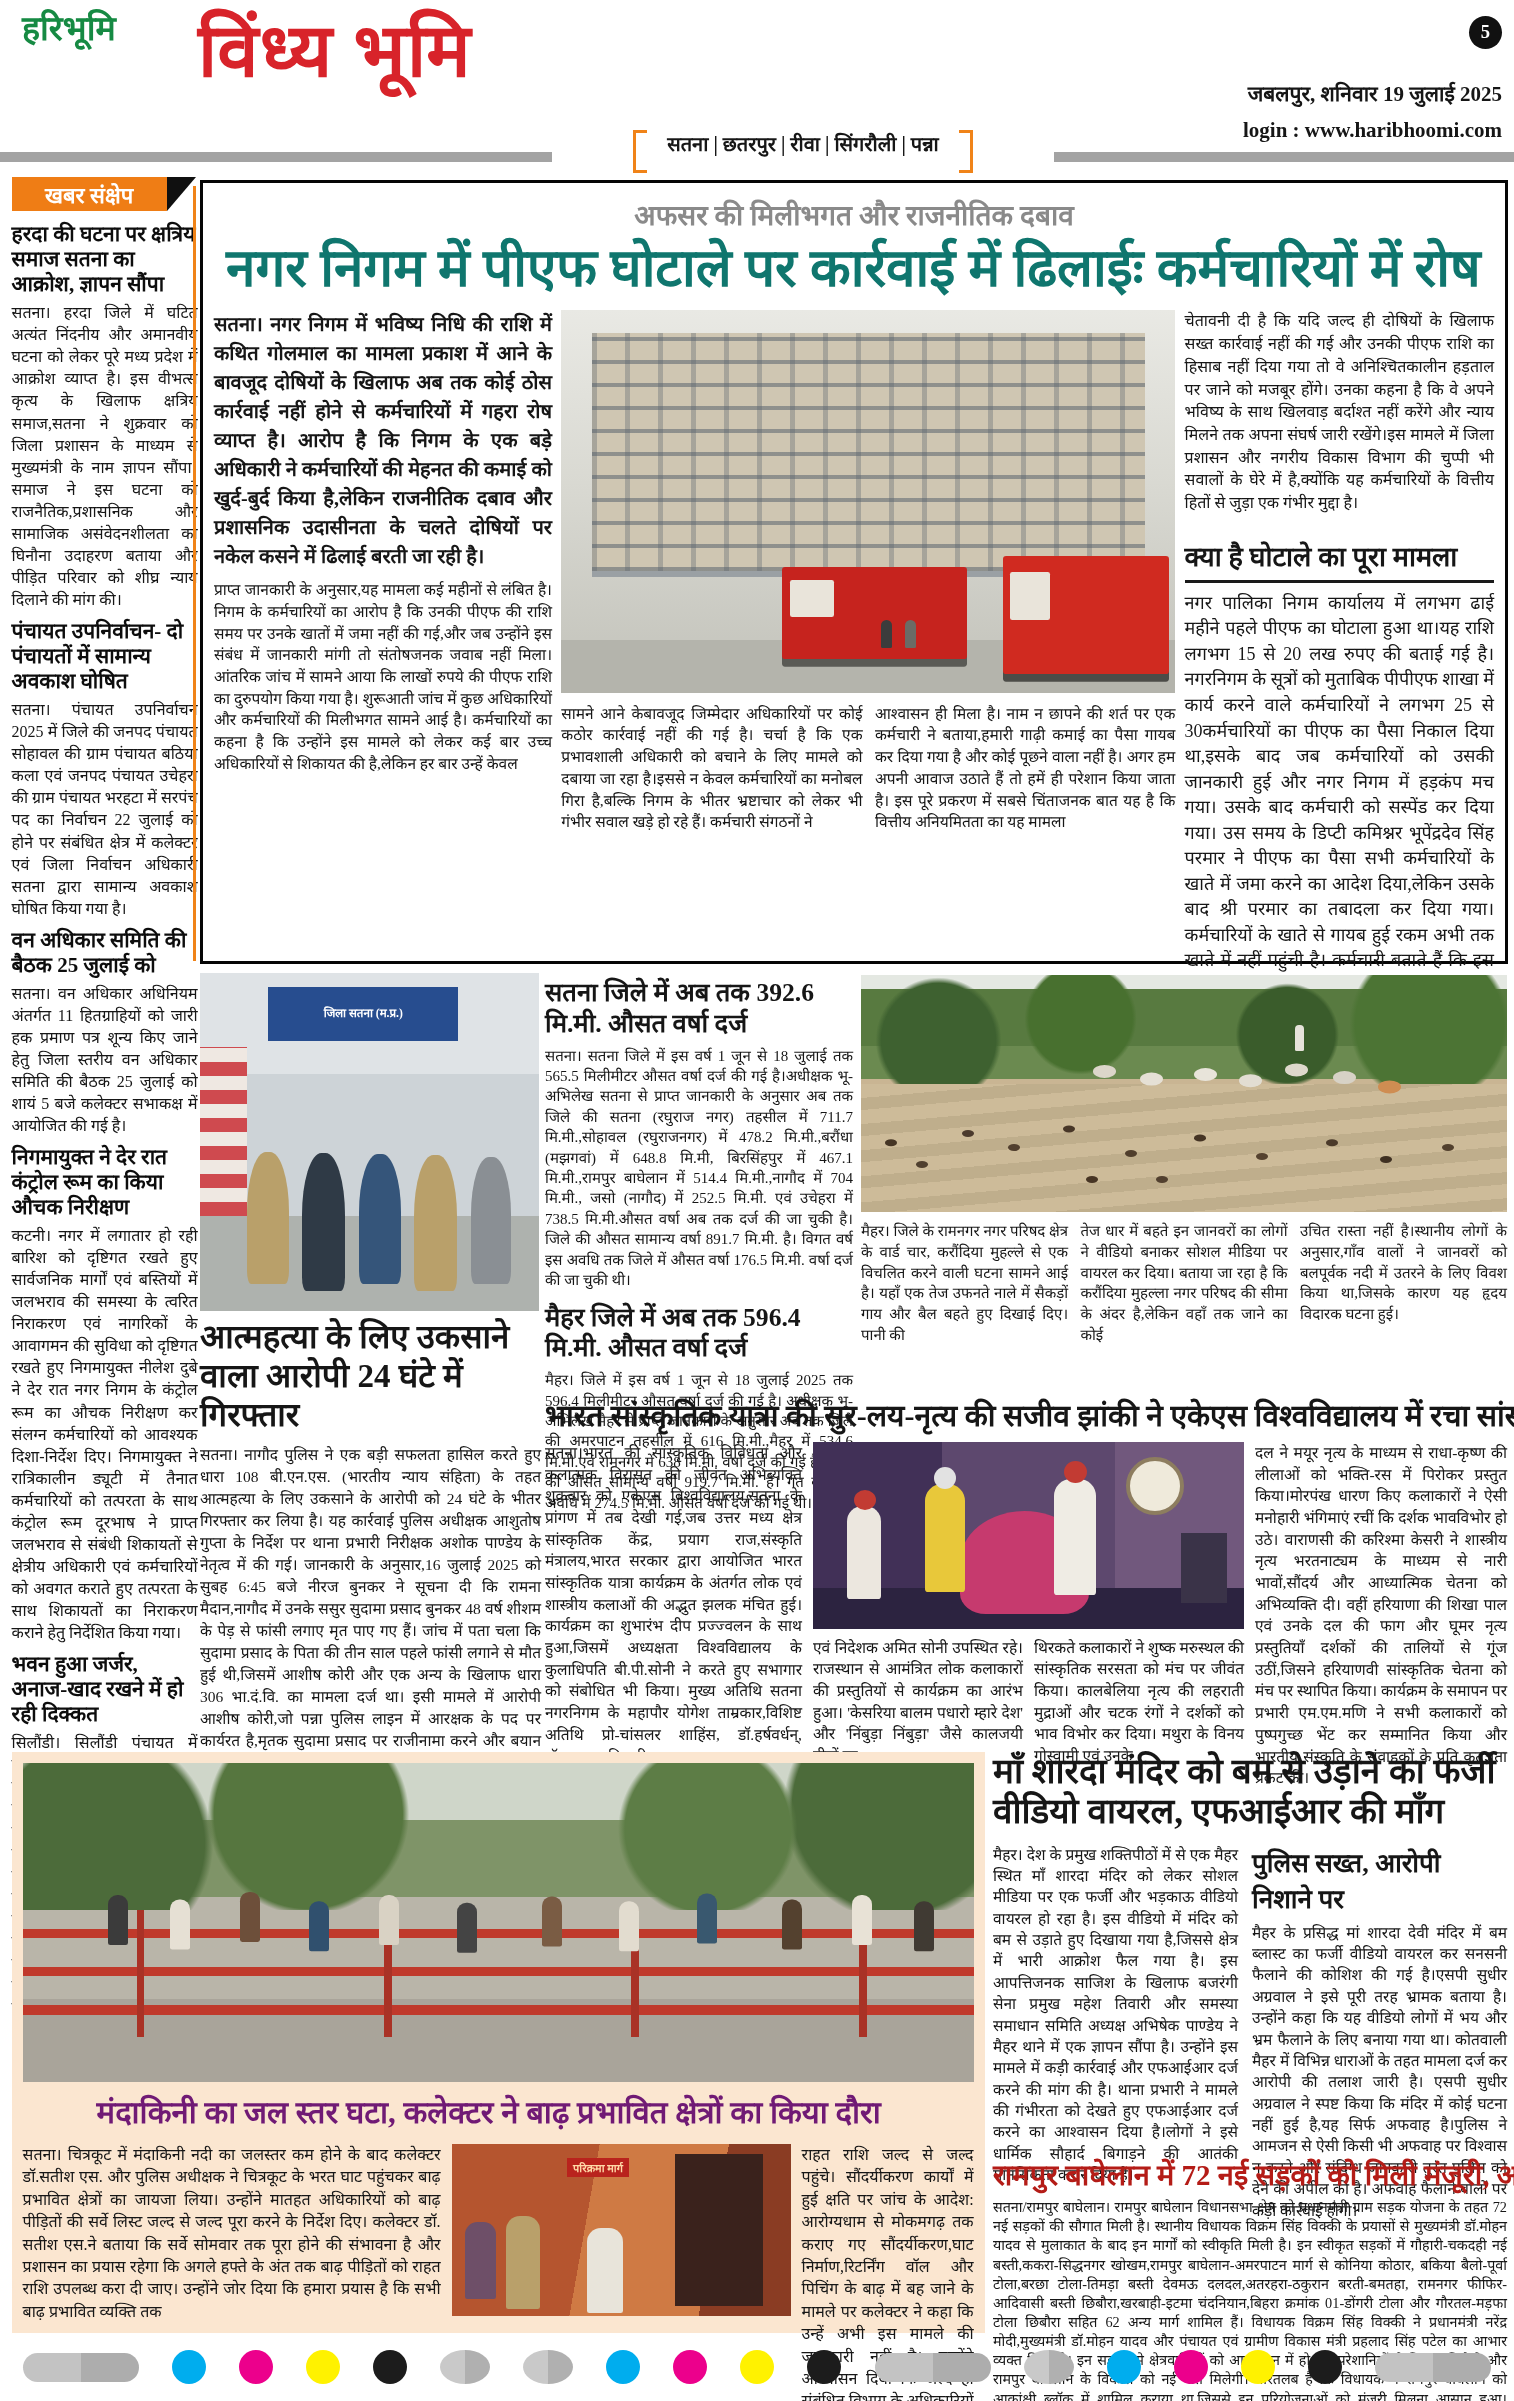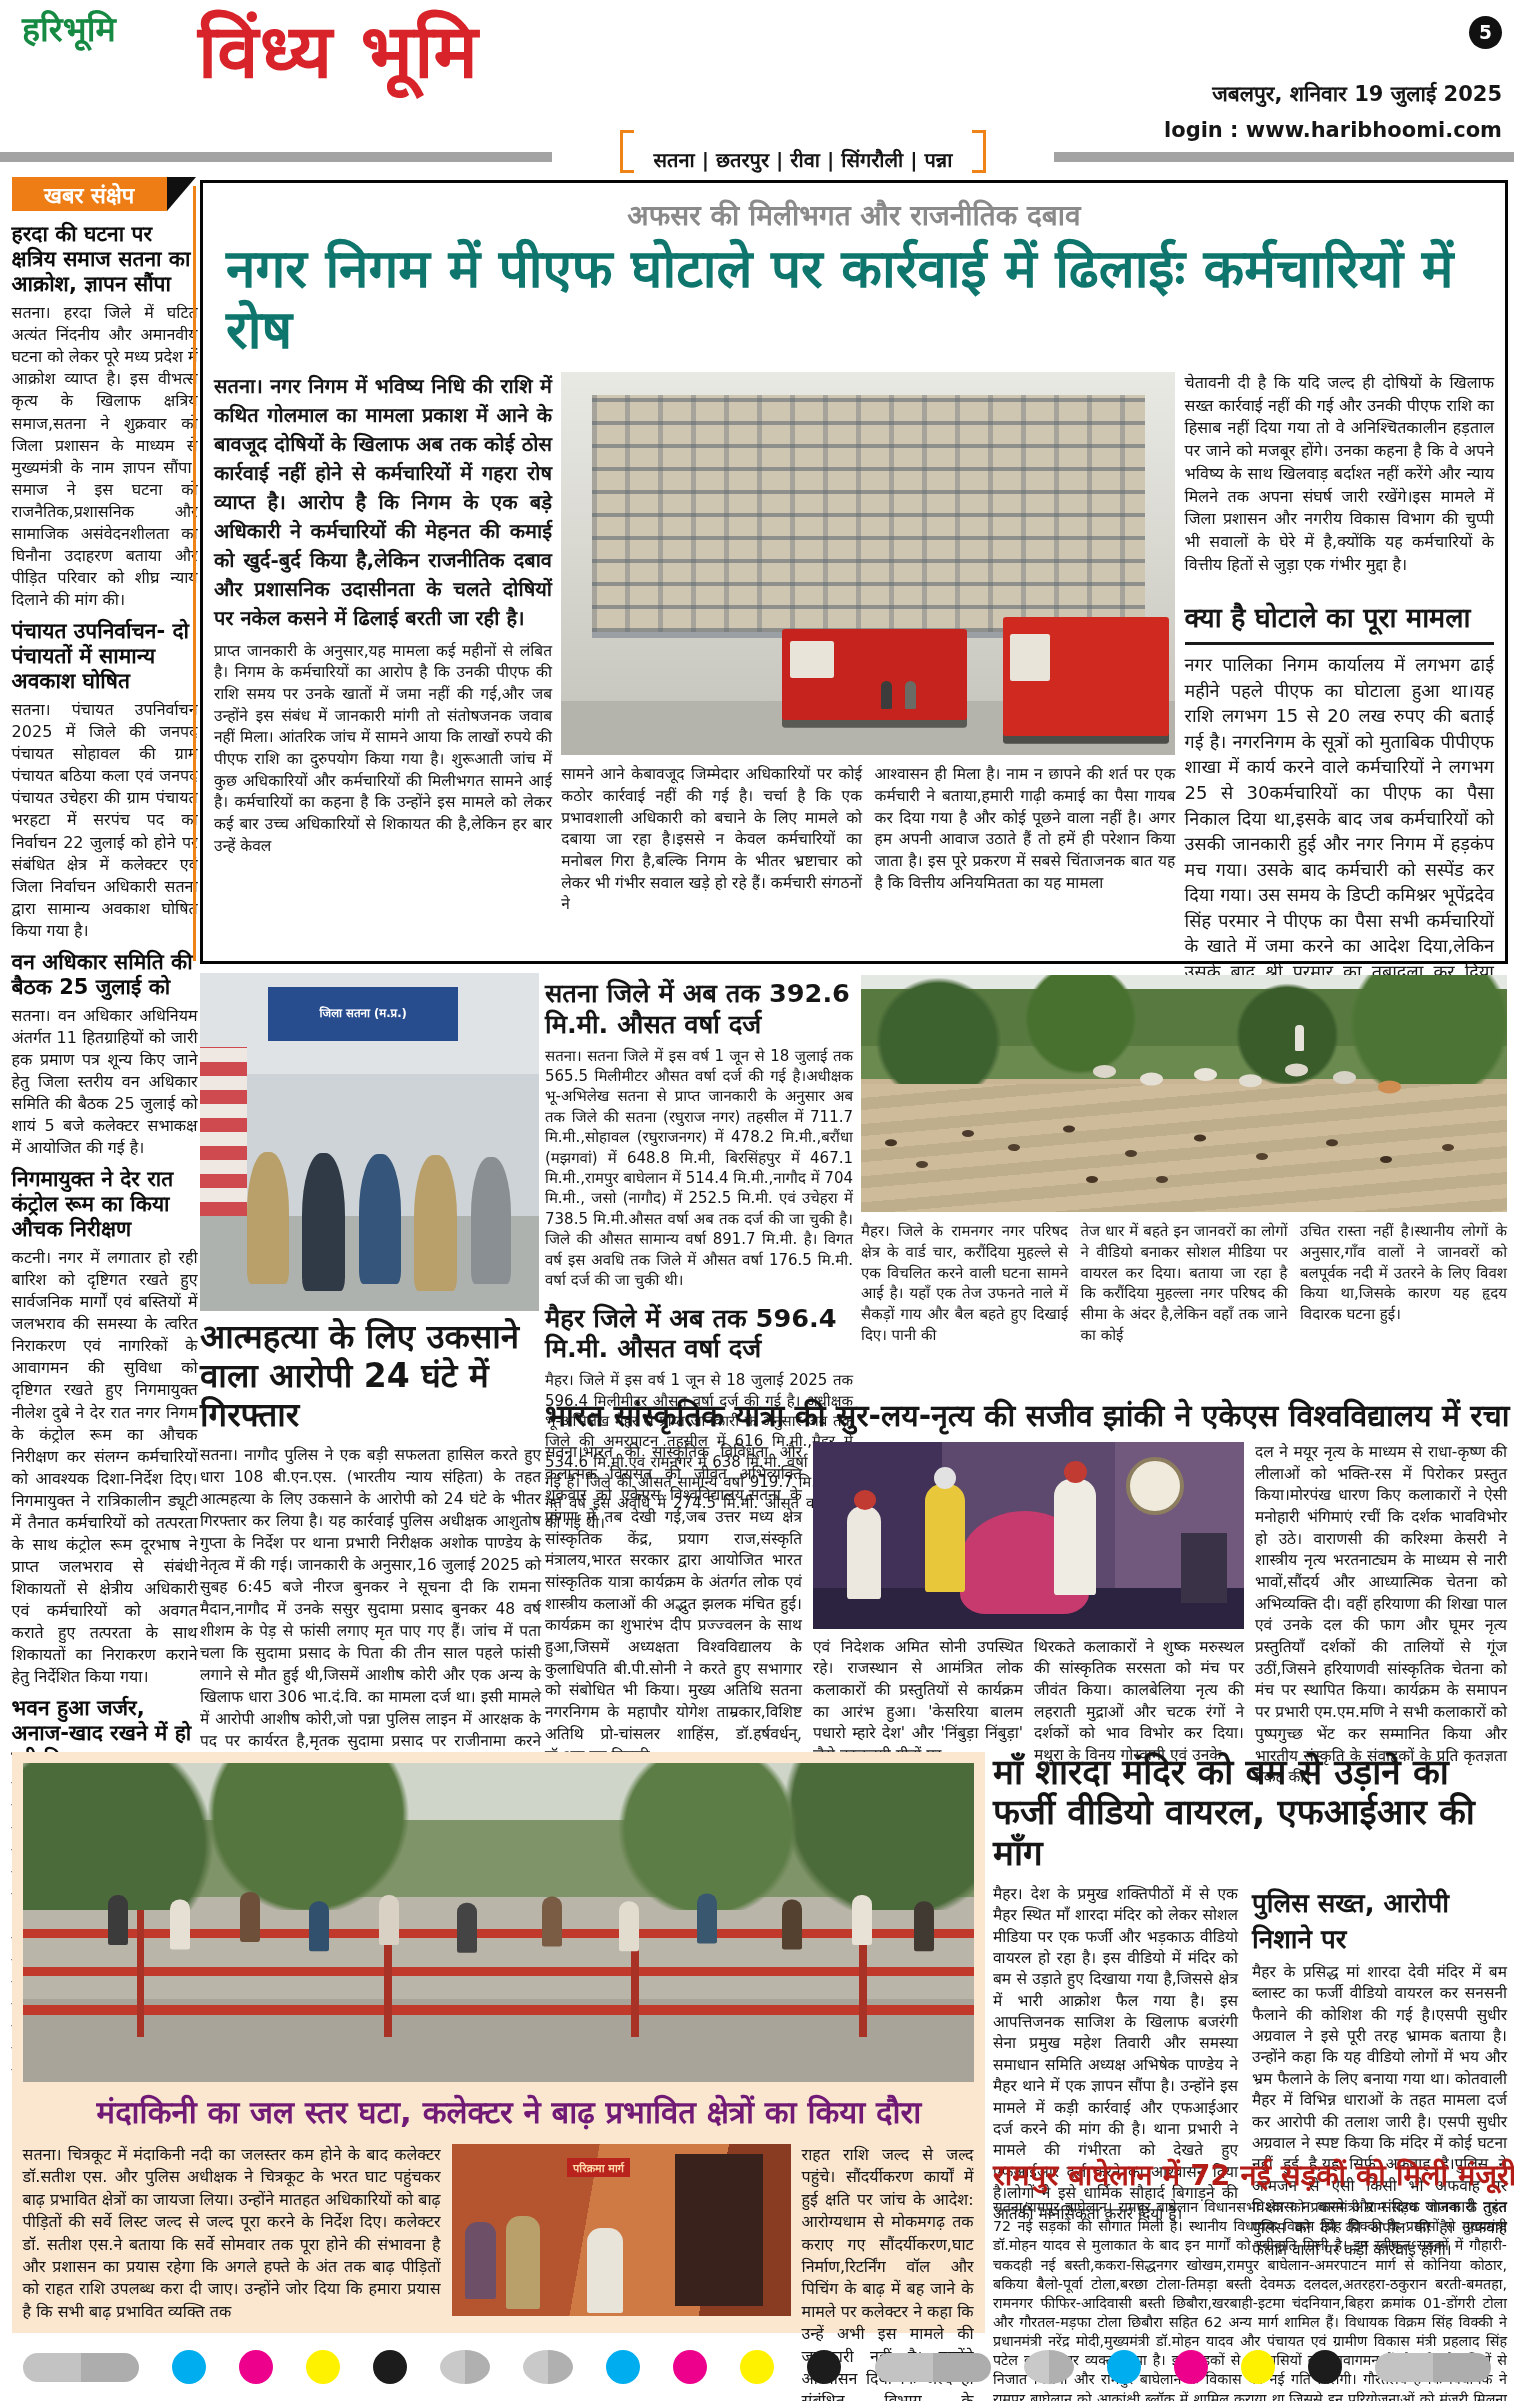--- a/index.html
+++ b/index.html
@@ -1,28 +1,28 @@
 <!DOCTYPE html>
 <html style="font-size:12.4px"><head>
 <meta charset="utf-8">
 <style>
   html,body{margin:0;padding:0;background:#ffffff;}
   body{font-family:"DejaVu Sans",sans-serif;color:#161616;}
-  #page{position:relative;width:1514px;height:2401px;background:#fff;overflow:hidden;}
+  #page{position:relative;width:1514px;height:2401px;background:#fff;overflow:hidden;font-family:Liberation Serif, serif;}
   .abs{position:absolute;}
   .just{text-align:justify;text-justify:inter-word;}
   
   .logo{left:22px;top:12.4px;width:170px;font-size:34px;font-weight:800;color:#168a43;line-height:1.0;}
   .paper-title{left:198px;top:14px;width:403px;font-size:74px;font-weight:800;color:#d8232a;line-height:1.0;letter-spacing:1.5px;}
   .page-circle{left:1469px;top:15.5px;width:33px;height:33px;background:#111;border-radius:50%;color:#fff;
     display:flex;align-items:center;justify-content:center;font-size:18.6px;font-weight:700;}
   .dateline{left:1146px;top:79px;width:356px;text-align:right;font-size:21px;font-weight:700;}
   .loginline{left:1146px;top:118px;width:356px;text-align:right;font-size:21px;font-weight:700;}
   .gray-bar{left:0;top:152px;width:1514px;height:10px;background:#a3a3a3;}
-  .cities-box{left:552px;top:130px;width:502px;height:43px;background:#fff;display:flex;align-items:flex-end;justify-content:center;}
+  .cities-box{left:552px;top:130px;width:502px;height:43px;background:#fff;display:flex;align-items:flex-start;justify-content:center;}
   .bracket{width:11px;height:37px;border:3.1px solid #f08318;}
   .bracket.l{border-right:none;}
   .bracket.r{border-left:none;}
   .cities-text{font-size:20px;font-weight:700;padding:0 20px;white-space:nowrap;}
   
   #sidebar{left:11.6px;top:177px;width:186px;}
   .brief-header{display:flex;align-items:stretch;height:34px;margin-bottom:11px;}
   .brief-header .bh-box{background:#ef7d15;color:#fff;font-size:22px;font-weight:800;display:flex;align-items:center;justify-content:center;width:155px;}
   .brief-header .bh-tri{width:0;height:0;border-top:34px solid #101010;border-right:29px solid transparent;}
   .brief h3{margin:7.7px 0 4.6px 0;font-size:21px;line-height:1.2;font-weight:800;color:#0d0d0d;}

